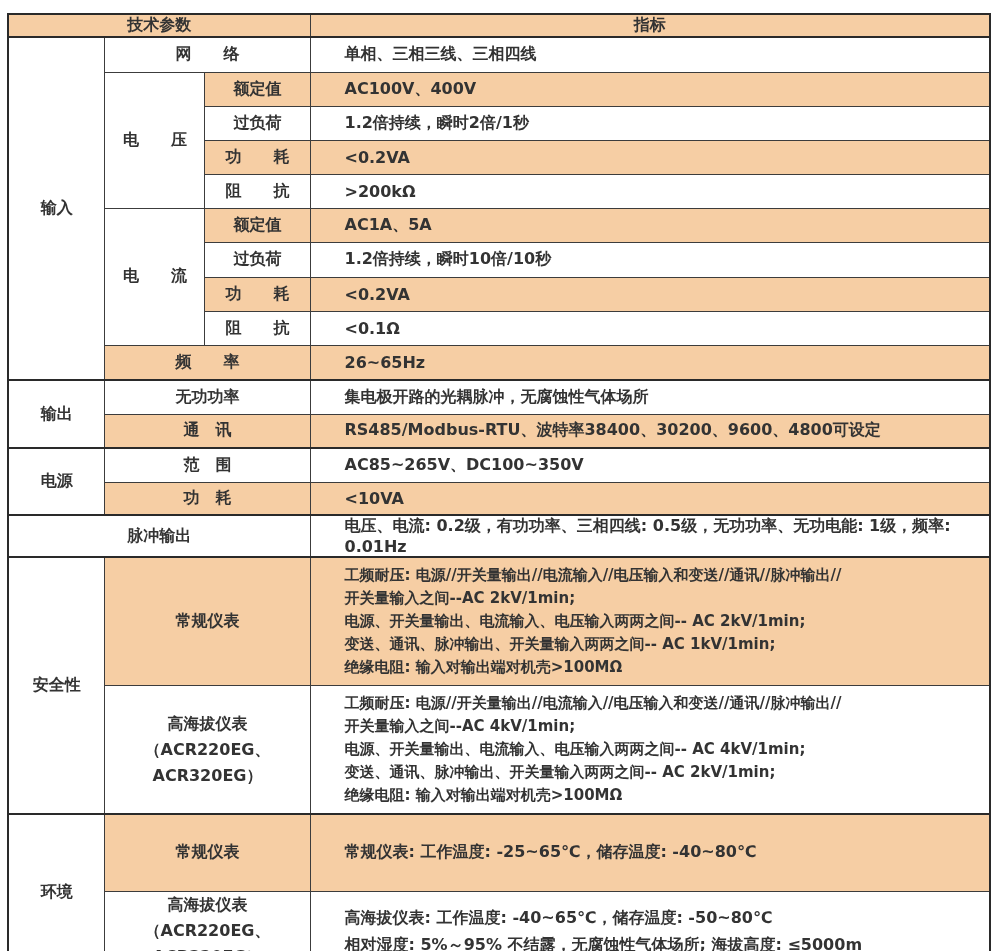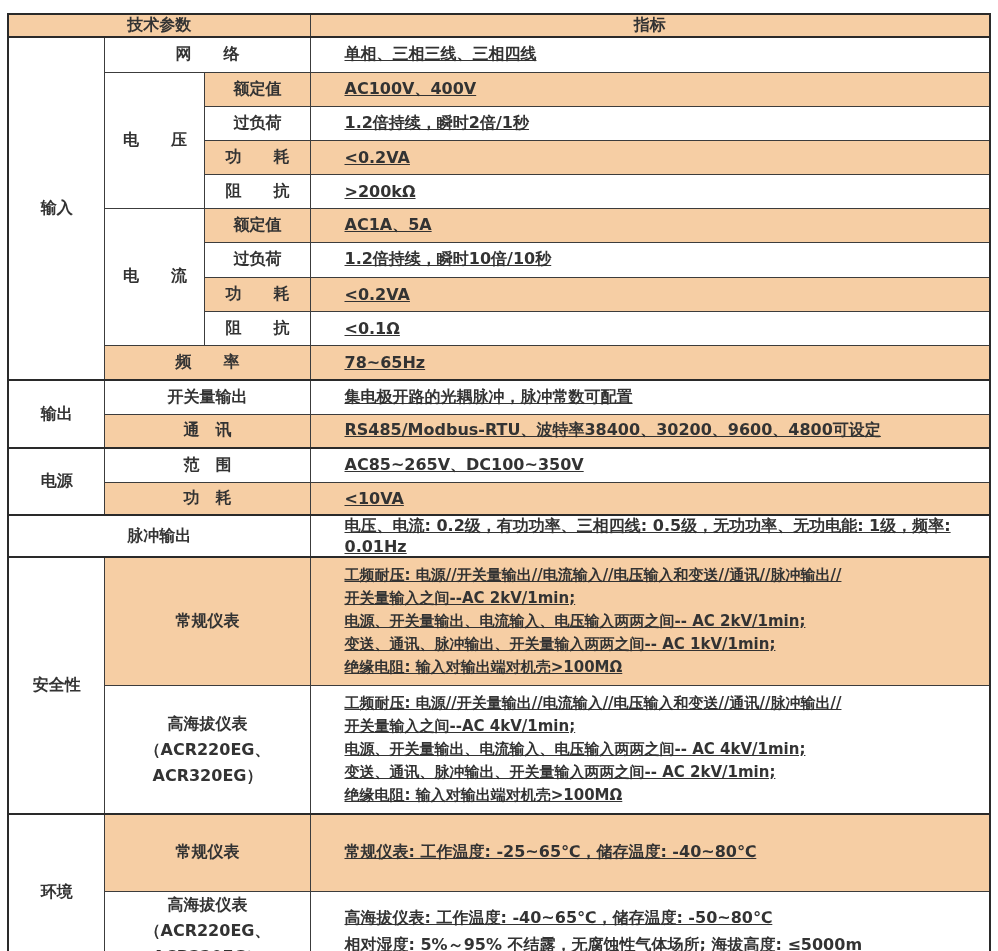--- a/index.html
+++ b/index.html
@@ -20,21 +20,21 @@
   td {
     border: 1px solid #3c3c3c;
     color: #333333;
     font-weight: bold;
     font-size: 16px;
     overflow: hidden;
     vertical-align: middle;
     padding: 0;
   }
   td.c { text-align: center; }
-  td.v { text-align: left; padding-left: 34px; padding-right: 10px; text-decoration: underline; }
+  td.v { text-align: left; padding-left: 34px; padding-right: 10px; }
   td.peach { background: #F6CEA4; }
   td.pre { white-space: pre-line; }
   td.small { font-size: 15px; line-height: 23px; padding-top: 6px; padding-bottom: 6px; margin-left: 20px; }
   td.label2 { line-height: 26px; margin-top: 17px; }
   tr.sec > td { border-top: 2px solid #2a2a2a; }
   tr.hdr > td { border-bottom: 2px solid #2a2a2a; }
   tr.r31 { height: 23px; }
   tr.r33 { height: 33px; }
   tr.r34 { height: 34px; }
   tr.r35 { height: 35px; }
@@ -93,27 +93,27 @@
     <tr class="r34">
       <td class="c peach">功　　耗</td>
       <td class="v peach">&lt;0.2VA</td>
     </tr>
     <tr class="r34">
       <td class="c">阻　　抗</td>
       <td class="v">&lt;0.1Ω</td>
     </tr>
     <tr class="r35">
       <td colspan="2" class="c peach">频　　率</td>
-      <td class="v peach">78~65Hz</td>
+      <td class="v peach">26~65Hz</td>
     </tr>
 
     <tr class="sec r34">
       <td rowspan="2" class="c">输出</td>
-      <td colspan="2" class="c">开关量输出</td>
-      <td class="v">集电极开路的光耦脉冲，脉冲常数可配置</td>
+      <td colspan="2" class="c">无功功率</td>
+      <td class="v">集电极开路的光耦脉冲，无腐蚀性气体场所</td>
     </tr>
     <tr class="r34">
       <td colspan="2" class="c peach">通　讯</td>
       <td class="v peach">RS485/Modbus-RTU、波特率38400、30200、9600、4800可设定</td>
     </tr>
 
     <tr class="sec r34">
       <td rowspan="2" class="c">电源</td>
       <td colspan="2" class="c">范　围</td>
       <td class="v">AC85~265V、DC100~350V</td>

